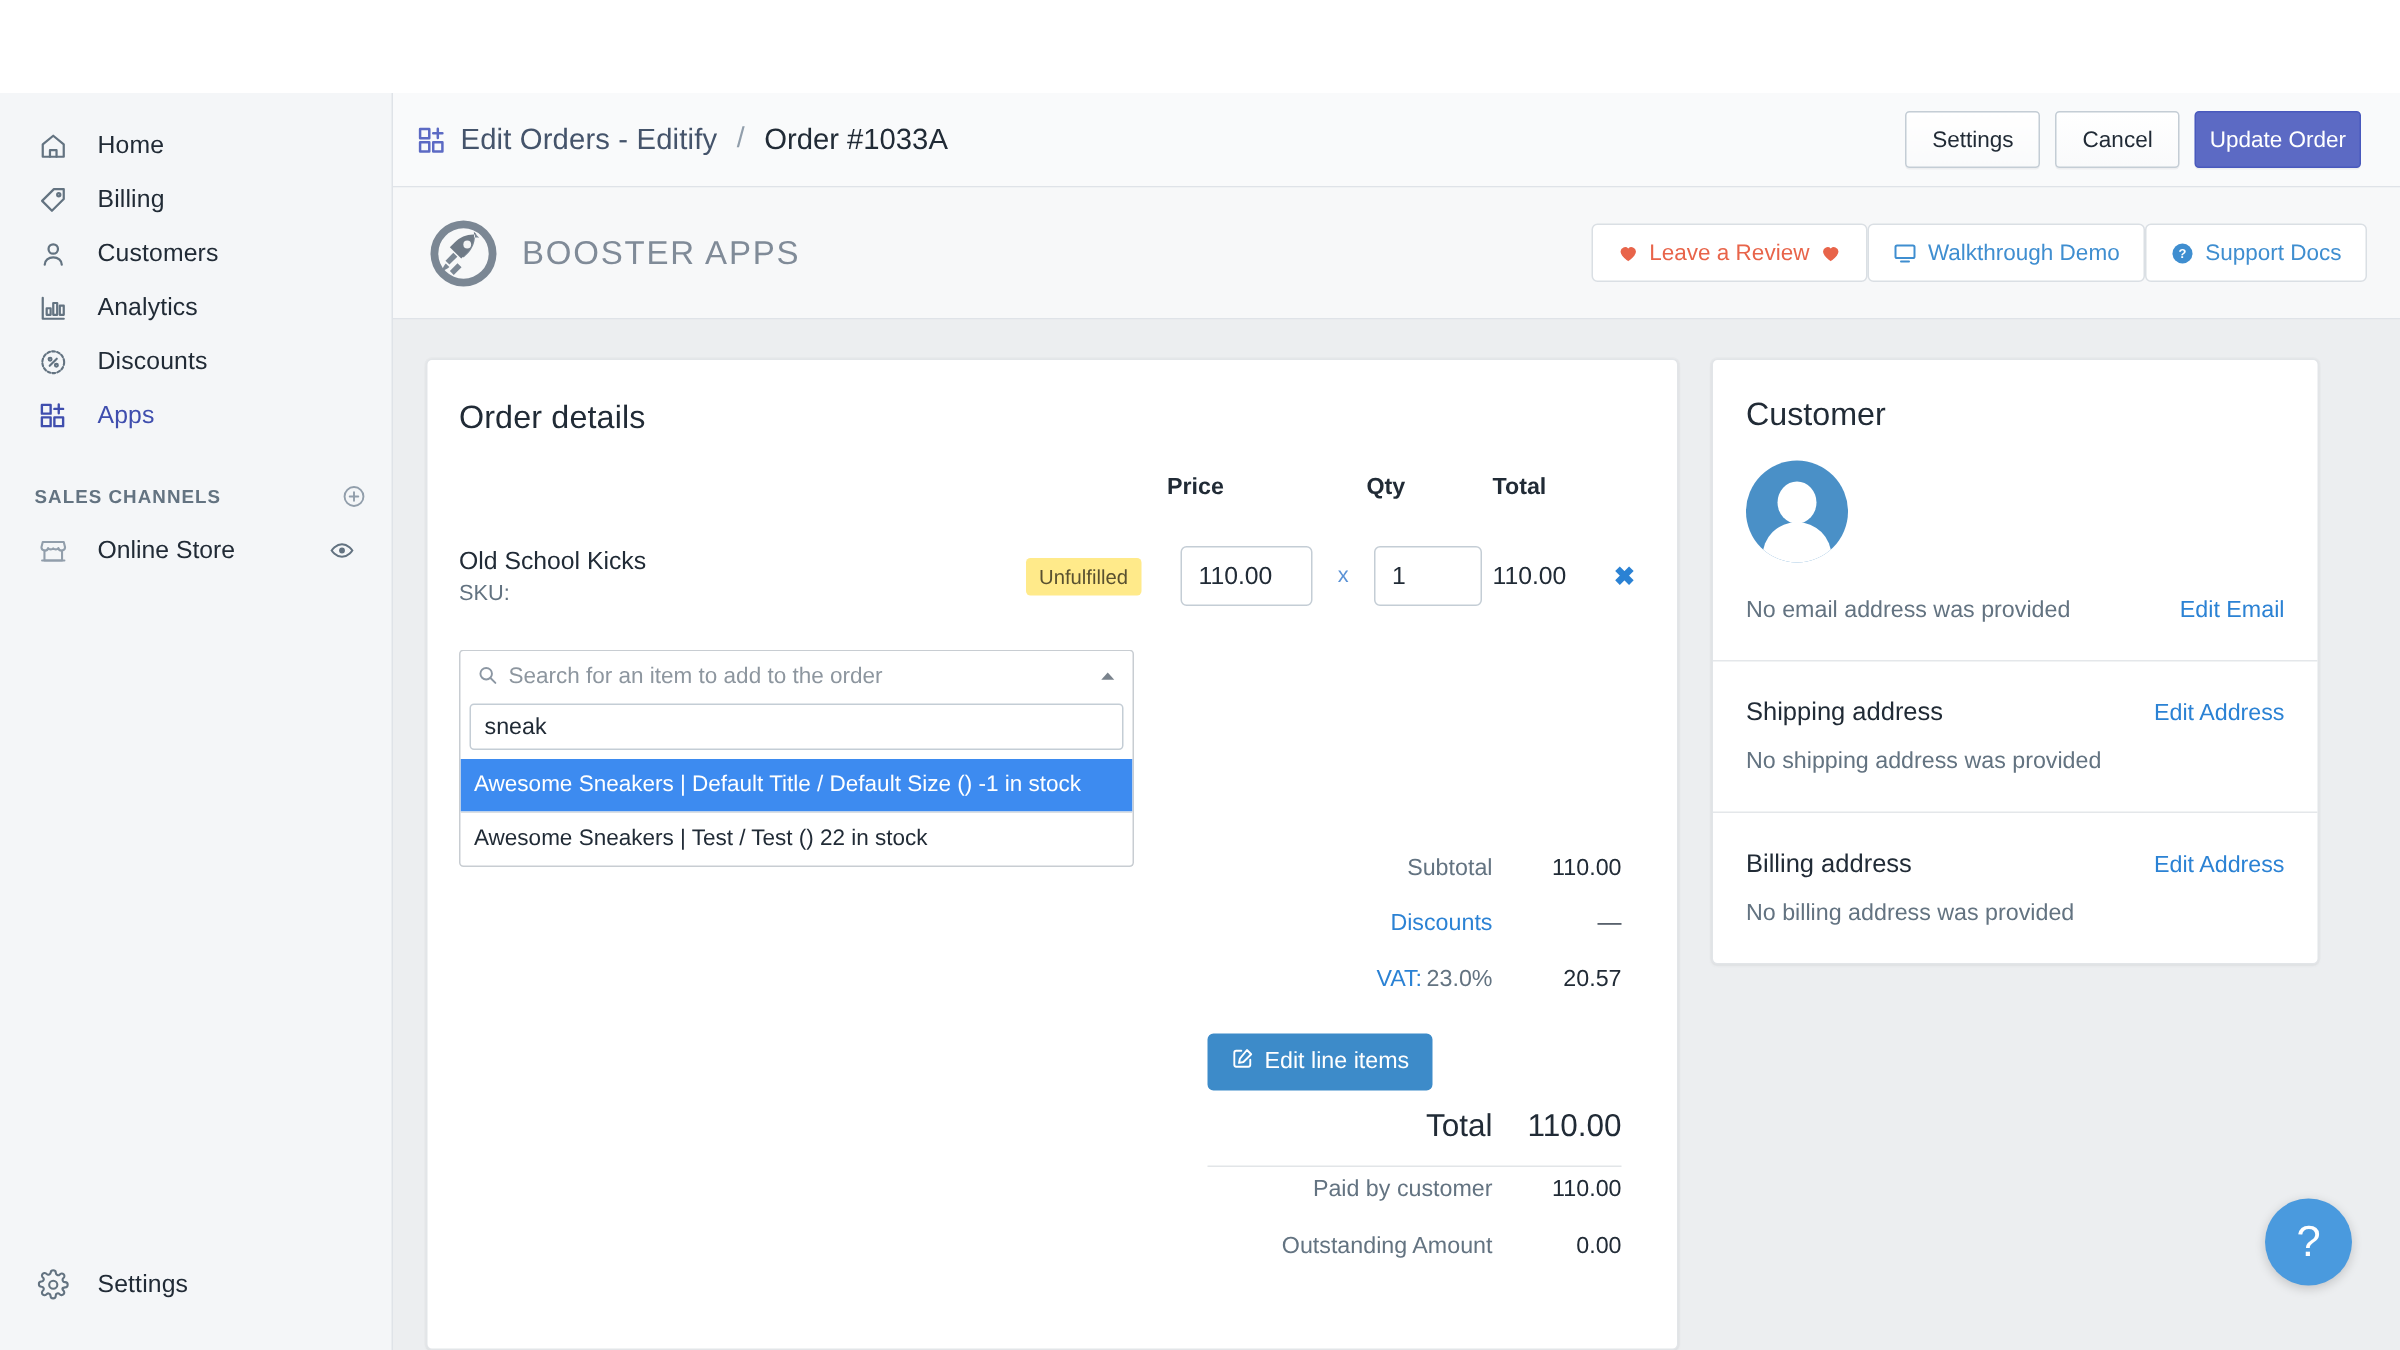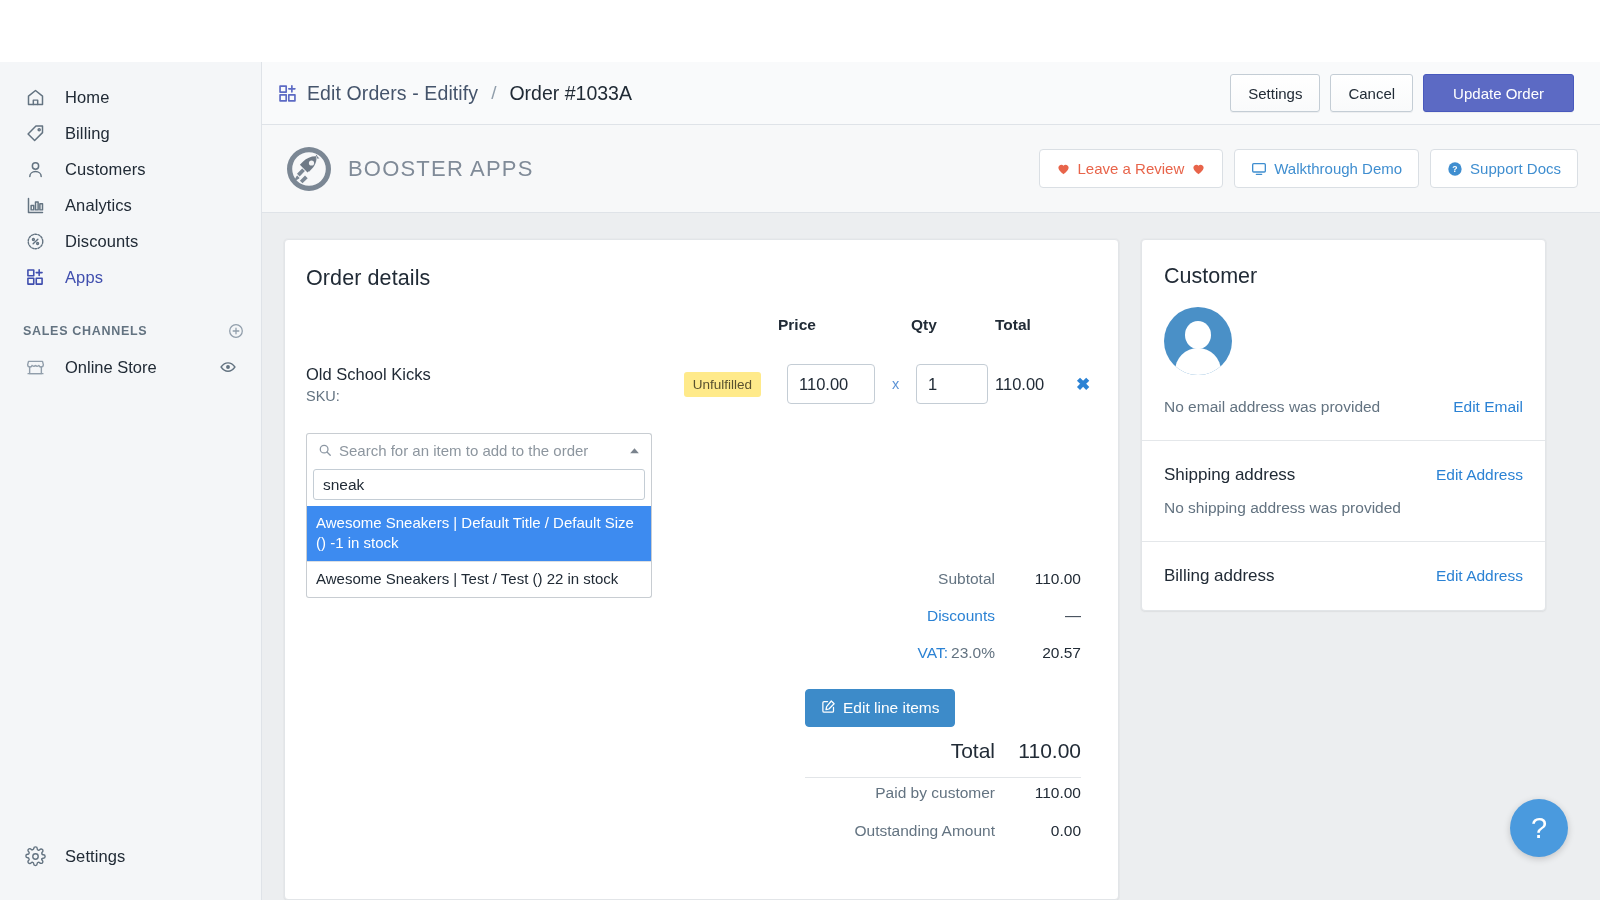--- a/index.html
+++ b/index.html
@@ -126,38 +126,38 @@
     background: linear-gradient(180deg,#ffffff,#f9fafb);
     border: 1px solid #c4cdd5;
     color: #212b36;
     box-shadow: 0 1px 0 rgba(22,29,37,.05);
   }
   .btn-primary {
     background: #5c6ac4;
     border: 1px solid #4959bd;
     color: #ffffff;
     box-shadow: 0 1px 0 rgba(22,29,37,.05);
-    padding: 0 29px;
+    padding: 0 9px;
   }
 
   
   .booster-bar {
     height: 88px; flex: 0 0 88px;
     background: #f7f8f9;
     border-bottom: 1px solid #dfe3e8;
     display: flex; align-items: center;
     padding: 0 22px 0 22px;
   }
   .brand { display: flex; align-items: center; flex: 1 1 auto; }
   .brand-logo { width: 50px; height: 50px; color: #7b8794; display:flex; }
   .brand-name {
     margin-left: 14px;
     font-size: 22px; letter-spacing: 1.2px; color: #808b98; font-weight: 500;
   }
-  .booster-actions { display: flex; align-items: flex-start; gap: 11px; }
+  .booster-actions { display: flex; align-items: flex-start; }
   .bbtn {
     height: 39px;
     background: #ffffff;
     border: 1px solid #dadfe4;
     border-radius: 4px;
     display: inline-flex; align-items: center; gap: 7px;
     padding: 0 16px;
     font-size: 15px;
     cursor: pointer;
     white-space: nowrap;
@@ -220,21 +220,21 @@
     font-size: 16.5px;
     color: #212b36;
     padding: 0 11px;
     outline: none;
   }
   .times { width: 41px; text-align: center; font-size: 14.5px; color: #5c93d6; }
   .li-total { width: 82px; text-align: left; padding-left: 7px; font-size: 16.5px; color: #212b36; }
   .li-remove { width: 26px; text-align: center; color: #2b82d4; font-size: 17px; font-weight: bold; cursor: pointer; }
 
   
-  .search-block { margin-top: 25px; width: 346px; }
+  .search-block { margin-top: 25px; width: 450px; }
   .search-top {
     height: 33px;
     border: 1px solid #c8cdd2;
     border-bottom: none;
     border-radius: 3px 3px 0 0;
     background: #fff;
     display: flex; align-items: center;
     padding: 0 10px 0 11px;
   }
   .search-top .mag { color: #8c97a3; display:flex; margin-right: 7px; }
@@ -650,19 +650,22 @@
           <div class="addr-body">
             <span class="muted">No shipping address was provided</span>
           </div>
         </div>
 
         <div class="cust-sec">
           <div class="addr-head">
             <span class="addr-title">Billing address</span>
             <span class="link-blue">Edit Address</span>
           </div>
+          <div class="addr-body">
+            <span class="muted">No billing address was provided</span>
+          </div>
         </div>
       </section>
     </div>
 
     <div class="help-fab">?</div>
   </div>
 </div>
 
 </body></html>

